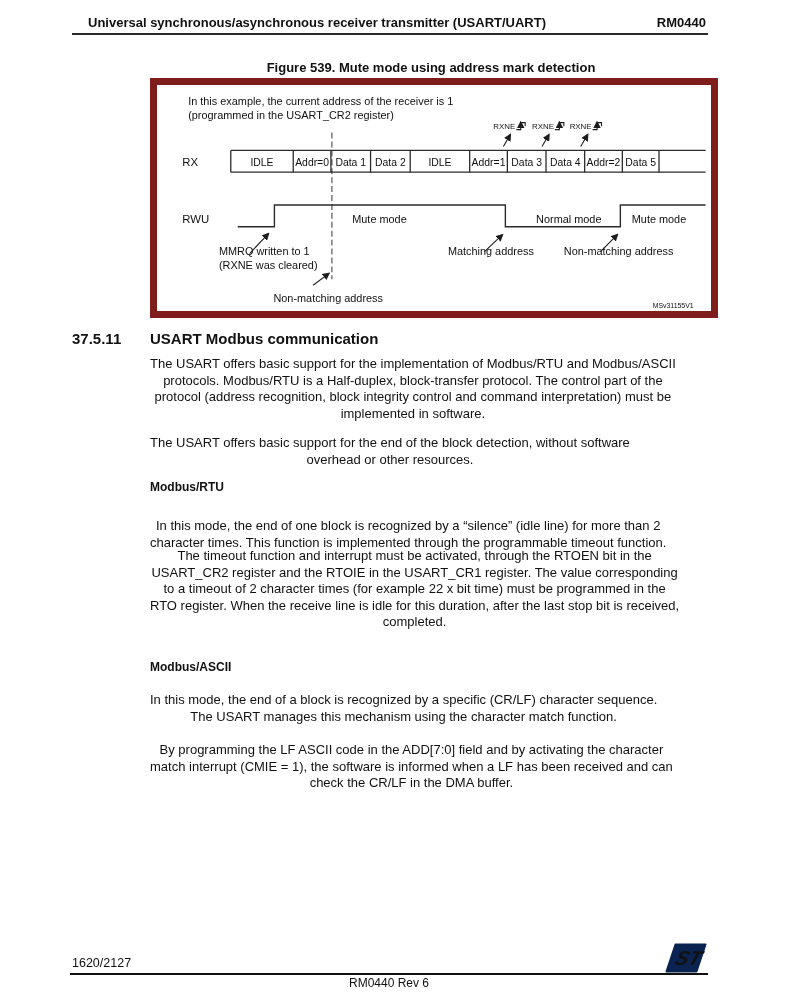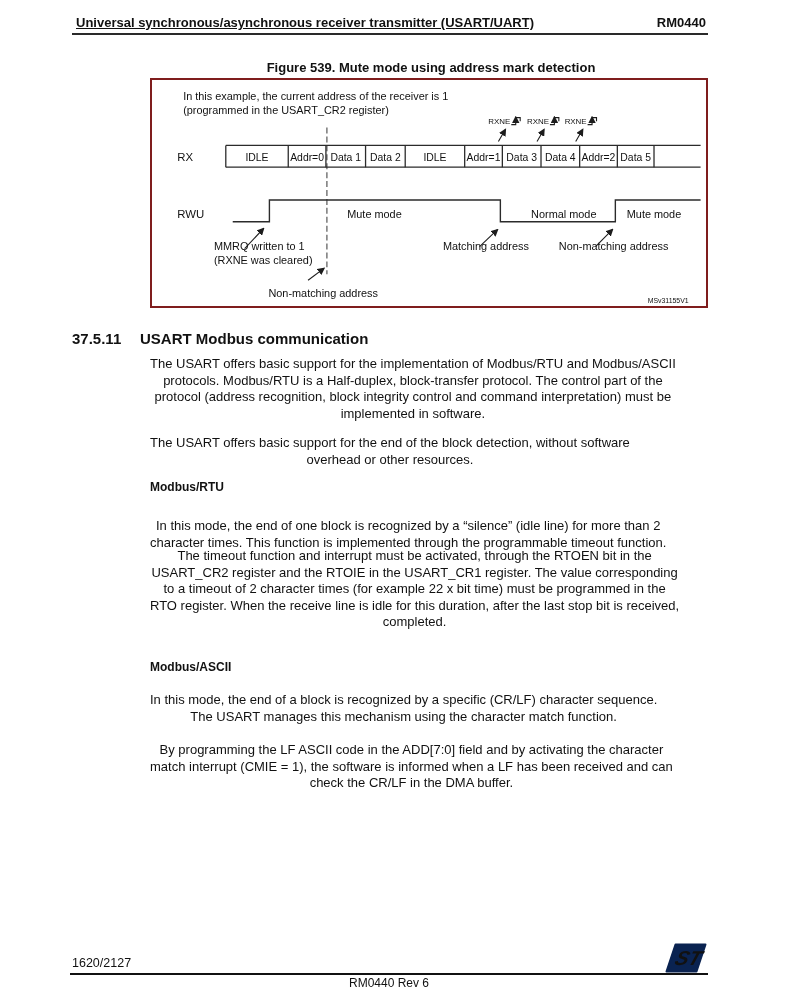--- a/index.html
+++ b/index.html
@@ -4,32 +4,32 @@
 <style>
   html,body { margin:0; padding:0; }
   body {
     width:793px; height:999px; background:#ffffff; position:relative;
     font-family:"Liberation Sans", sans-serif; color:#111;
     overflow:hidden;
   }
   .abs { position:absolute; }
 
   
-  .hdr-title { left:76px; top:15px; font-size:13px; font-weight:bold;text-decoration:underline; }
+  .hdr-title { left:88px; top:15px; font-size:13px; font-weight:bold; }
   .hdr-docid { top:15px; right:87px; font-size:13px; font-weight:bold; }
   .hdr-rule  { left:72px; top:33px; width:636px; height:2px; background:#2a2a2a; }
 
   
   .fig-title { left:152px; top:60px; width:558px; text-align:center; font-size:13px; font-weight:bold; }
-  .fig-box   { left:150px; top:78px; width:554px; height:226px; border:2px solid #7f1d1d; }
+  .fig-box   { left:150px; top:78px; width:554px; height:226px; border:7px solid #7f1d1d; }
   .fig-box svg { display:block; }
 
   
   .sec-num   { left:72px;  top:330px; font-size:15px; font-weight:bold;text-align:right; }
-  .sec-title { left:140px; top:330px; font-size:15px; font-weight:bold;text-align:center; }
+  .sec-title { left:150px; top:330px; font-size:15px; font-weight:bold;text-align:center; }
 
   
   .para { left:150px; font-size:13px; }
   .para div { height:16.5px; line-height:16.5px; white-space:nowrap;text-align:center; }
   .subhead { left:150px; font-size:12px; font-weight:bold; }
 
   
   .ftr-page { left:72px; top:956px; font-size:12.5px; }
   .ftr-rev  { left:72px; top:976px; width:634px; text-align:center; font-size:12px; }
   .ftr-rule { left:70px; top:973px; width:638px; height:2px; background:#111; }

